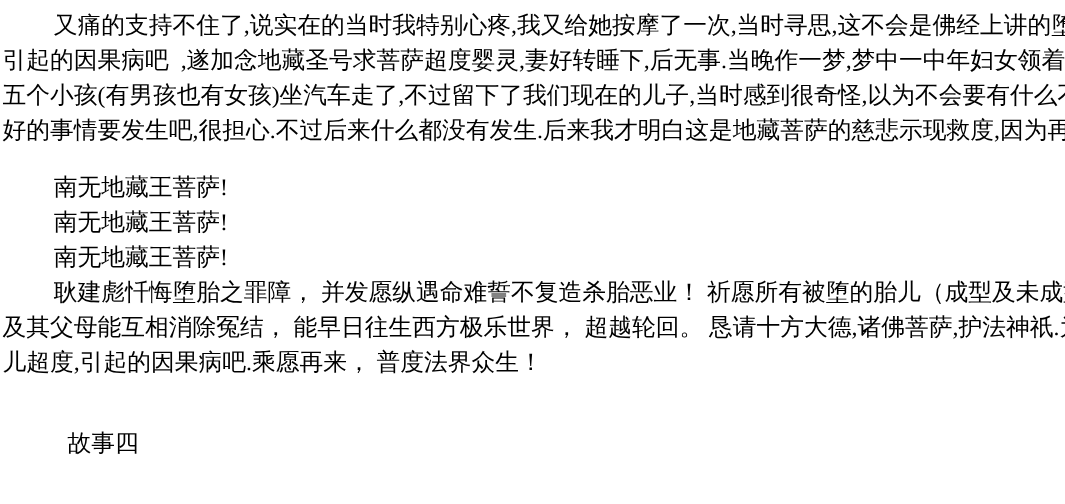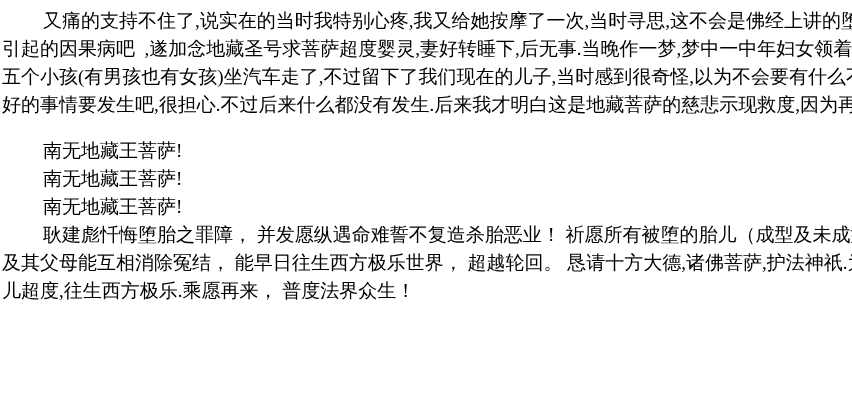--- a/index.html
+++ b/index.html
@@ -64,15 +64,18 @@
     </div>
     <div class="paragraph">
       <div class="line">南无地藏王菩萨!</div>
     </div>
     <div class="paragraph">
       <div class="line">南无地藏王菩萨!</div>
     </div>
     <div class="paragraph">
       <div class="line">耿建彪忏悔堕胎之罪障， 并发愿纵遇命难誓不复造杀胎恶业！ 祈愿所有被堕的胎儿（成型及未成型）</div>
       <div class="line">及其父母能互相消除冤结， 能早日往生西方极乐世界， 超越轮回。 恳请十方大德,诸佛菩萨,护法神祇.为胎</div>
-      <div class="line">儿超度,往生西方极乐.乘愿再来， 普度法界众生！</div>
+      <div class="line">儿超度,引起的因果病吧.乘愿再来， 普度法界众生！</div>
+    </div>
+    <div class="paragraph">
+      <div class="line">故事四</div>
     </div>
   </div>
 
 </body></html>

